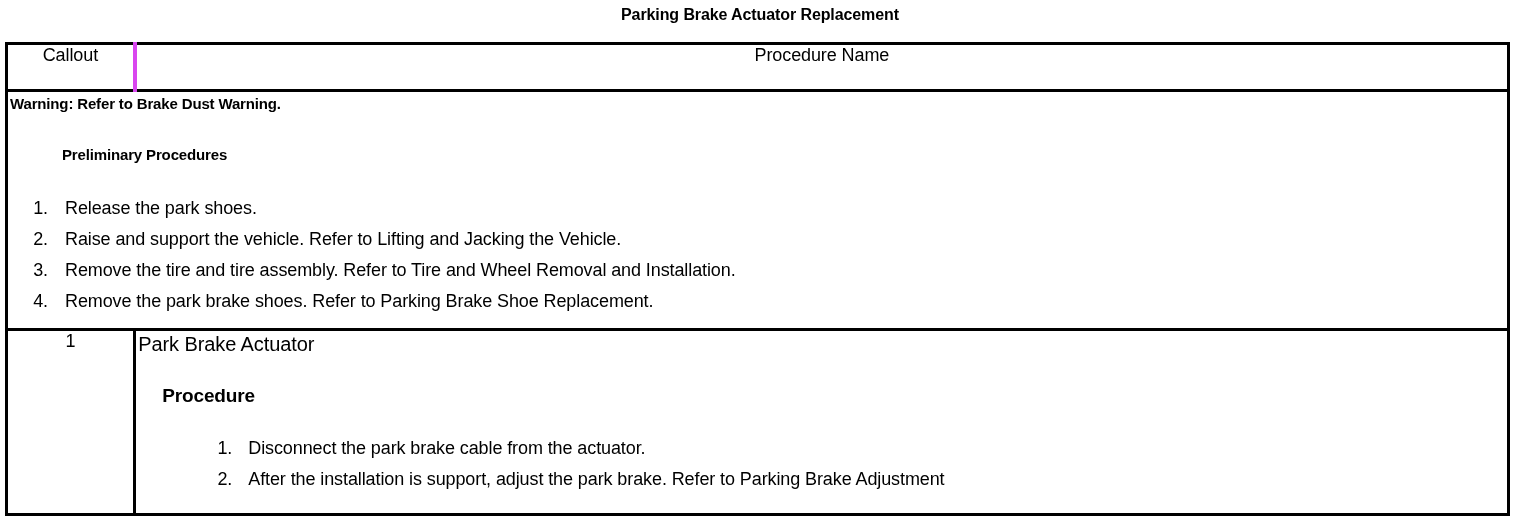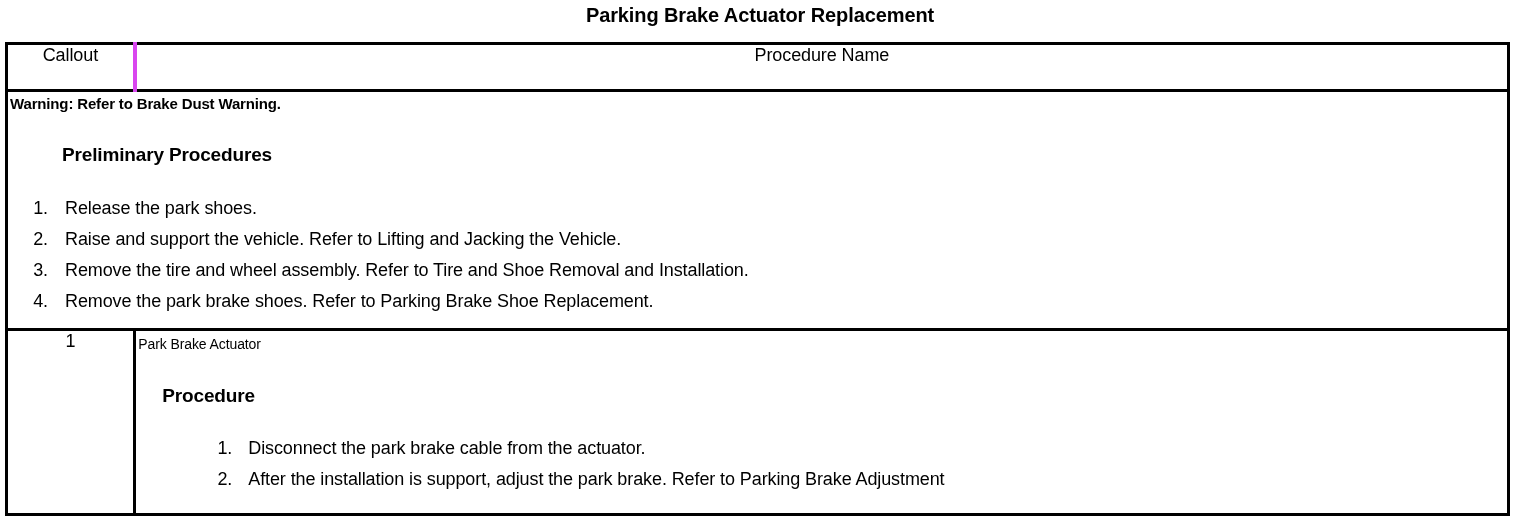--- a/index.html
+++ b/index.html
@@ -22,21 +22,21 @@
     overflow: hidden;
   }
 
   
   .doc-title {
     position: absolute;
     left: 0;
     top: 3px;
     width: 1520px;
     text-align: center;
-    font-size: 20px;
+    font-size: 16px;
     font-weight: bold;
     letter-spacing: -0.1px;
     line-height: 24px;
     white-space: nowrap;
   }
 
   
   .proc-table {
     position: absolute;
     left: 5px;
@@ -81,21 +81,21 @@
   }
   .warn-title {
     font-size: 15px;
     font-weight: bold;
     letter-spacing: -0.15px;
     line-height: 24px;
     margin: 0 0 0 2px;
     white-space: nowrap;
   }
   .prelim-head {
-    font-size: 19px;
+    font-size: 15px;
     font-weight: bold;
     letter-spacing: -0.15px;
     line-height: 24px;
     margin: 27px 0 0 54px;
     white-space: nowrap;
   }
 
   ol.steps {
     list-style: none;
     margin: 26px 0 0 0;
@@ -124,21 +124,21 @@
     border-right: 3px solid #000000;
     text-align: center;
     vertical-align: middle;
     font-size: 18px;
     height: 182px;
   }
   .comp-cell {
     padding: 6px 8px 8px 8px;
   }
   .comp-name {
-    font-size: 14px;
+    font-size: 20px;
     letter-spacing: -0.1px;
     line-height: 26px;
     margin: 0 0 0 2px;
     white-space: nowrap;
   }
   .proc-head {
     font-size: 19px;
     font-weight: bold;
     letter-spacing: -0.15px;
     line-height: 24px;
@@ -198,21 +198,21 @@
             <li>
               <span class="num">1.</span>
               <span>Release the park shoes.</span>
             </li>
             <li>
               <span class="num">2.</span>
               <span>Raise and support the vehicle. Refer to Lifting and Jacking the Vehicle.</span>
             </li>
             <li>
               <span class="num">3.</span>
-              <span>Remove the tire and wheel assembly. Refer to Tire and Shoe Removal and Installation.</span>
+              <span>Remove the tire and tire assembly. Refer to Tire and Wheel Removal and Installation.</span>
             </li>
             <li>
               <span class="num">4.</span>
               <span>Remove the park brake shoes. Refer to Parking Brake Shoe Replacement.</span>
             </li>
           </ol>
 
         </td>
       </tr>
 

